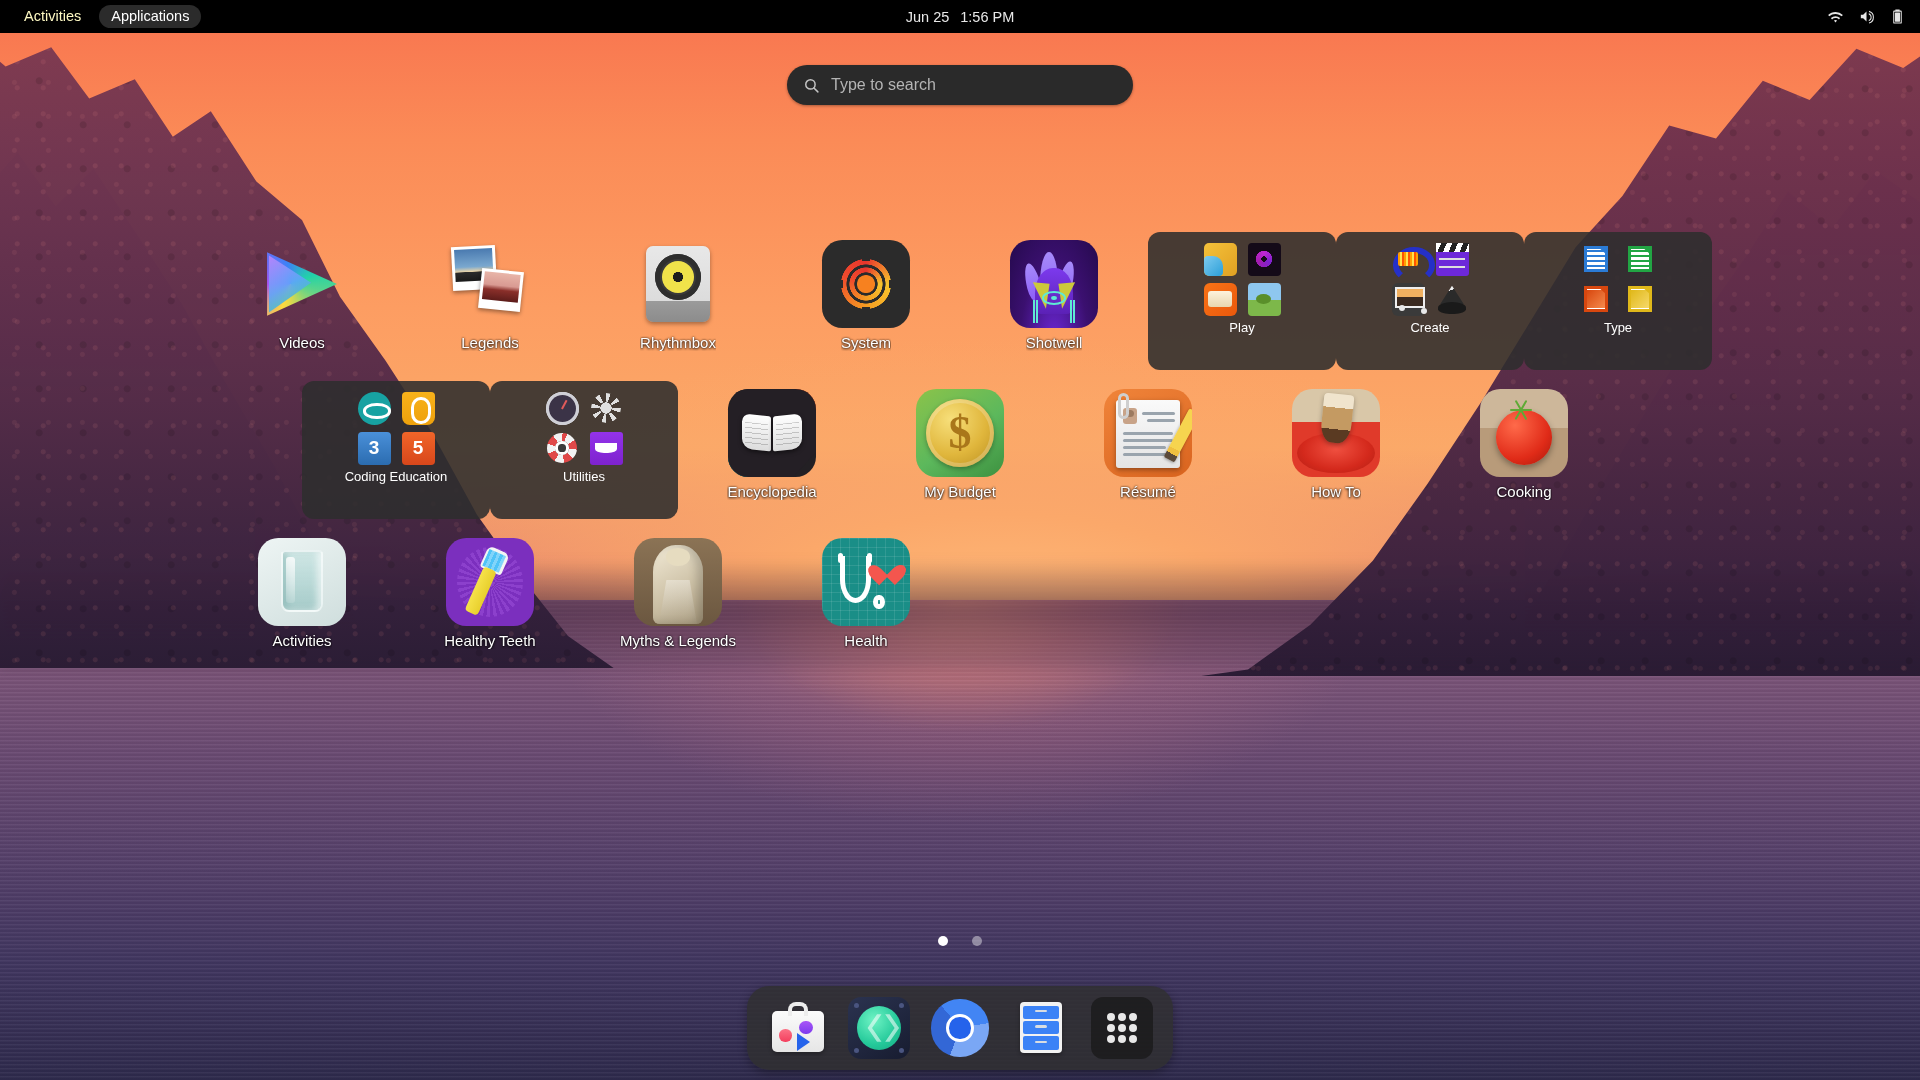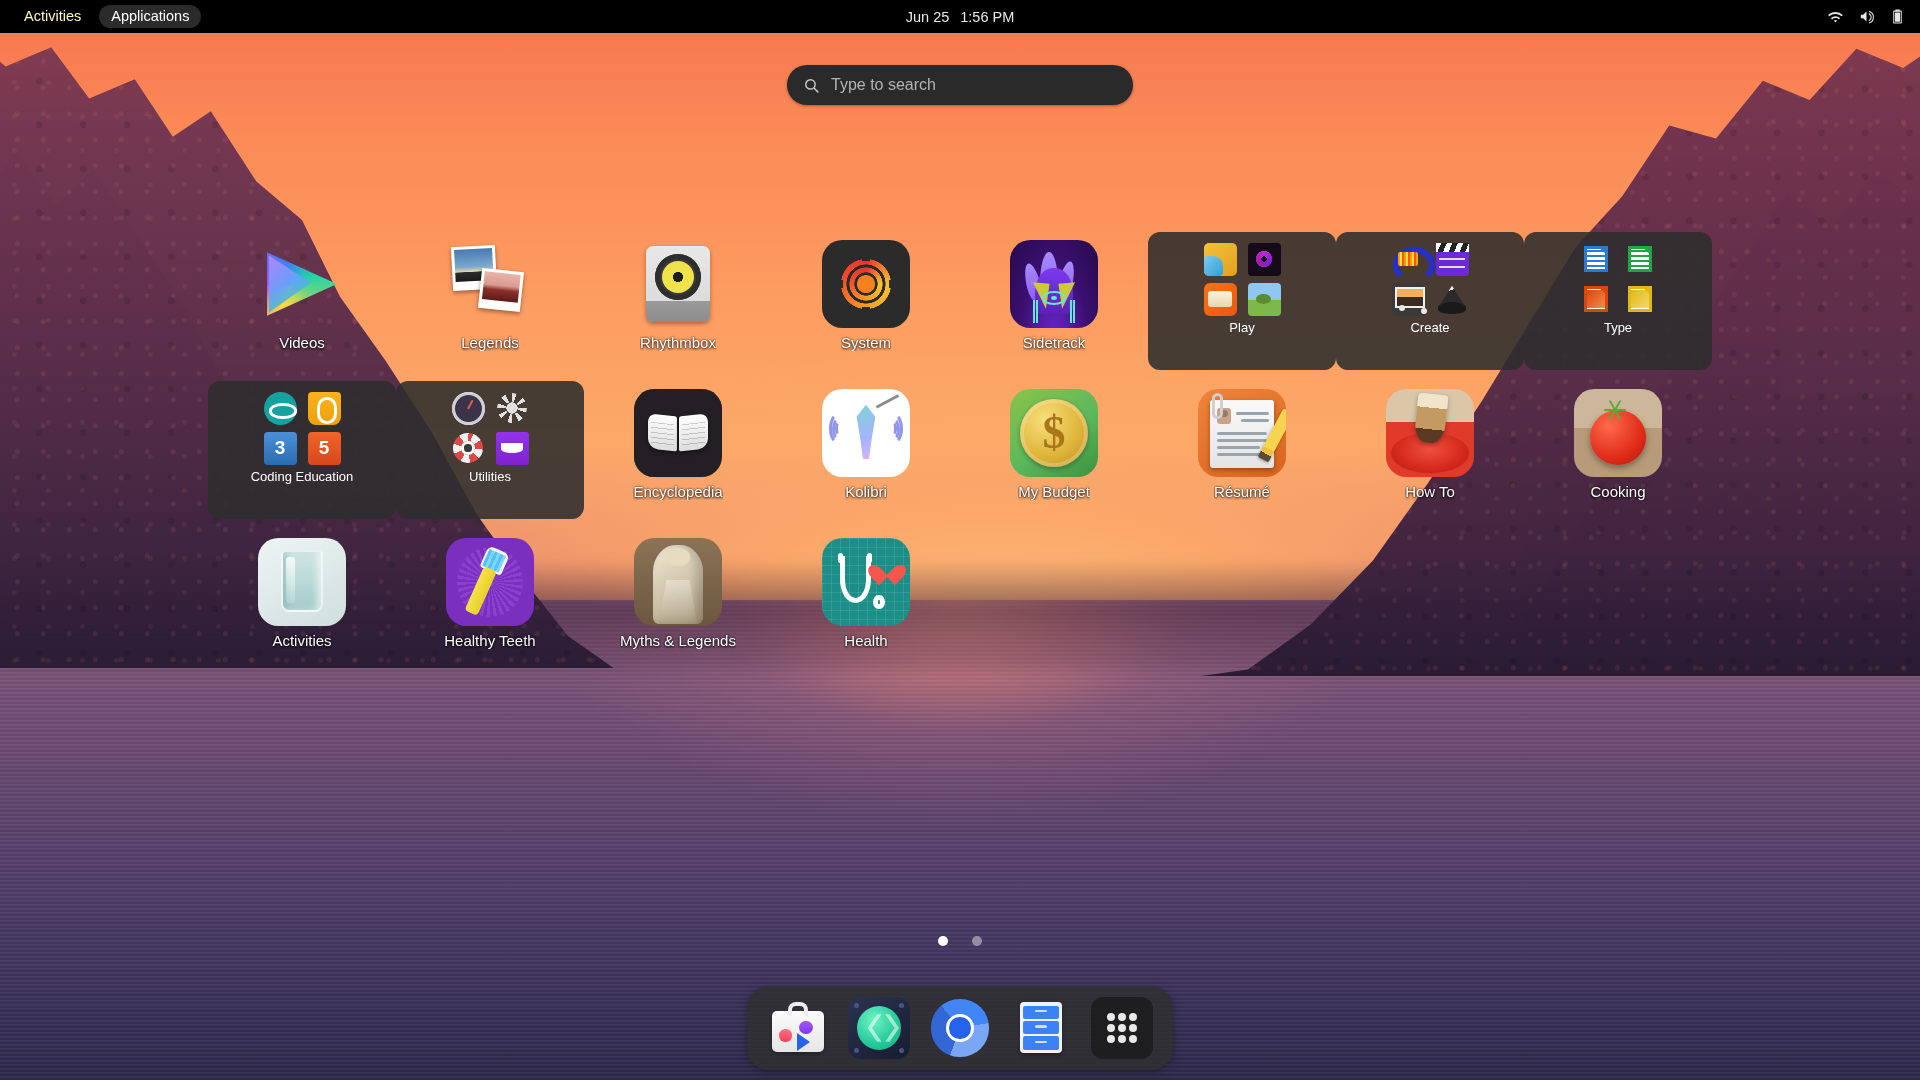--- a/index.html
+++ b/index.html
@@ -549,21 +549,21 @@
           <div class="hood"></div>
           <div class="vwing vw-l"></div>
             <div class="vwing vw-r"></div>
           <div class="eye"></div>
           <div class="strk" style="left:26%"></div>
             <div class="strk" style="left:30%"></div>
           <div class="strk" style="right:26%"></div>
             <div class="strk" style="right:30%"></div>
         </div>
       </div>
-      <div class="label">Sidetrack</div>
+      <div class="label">Shotwell</div>
     </div>
 
     <div class="cell folder">
       <div class="ico-wrap">
         <div class="mini">
           <div class="m-paint"></div>
           <div class="m-spiral"></div>
           <div class="m-book"></div>
           <div class="m-turtle"></div>
         </div>
@@ -639,39 +639,20 @@
             <div class="dark"></div>
           <div class="book">
               <div class="pg pl"></div>
               <div class="pg pr"></div>
             </div>
         </div>
       </div>
       <div class="label">Encyclopedia</div>
     </div>
 
-    <div class="cell">
-      <div class="ico-wrap">
-        <div class="sq rnd ic-koli">
-          <div class="arcs left">
-              <i style="inset:0"></i>
-              <i style="inset:14%"></i>
-              <i style="inset:28%"></i>
-            </div>
-          <div class="arcs right">
-              <i style="inset:0"></i>
-              <i style="inset:14%"></i>
-              <i style="inset:28%"></i>
-            </div>
-          <div class="bird"></div>
-            <div class="beak"></div>
-        </div>
-      </div>
-      <div class="label">Kolibri</div>
-    </div>
 
     <div class="cell">
       <div class="ico-wrap">
         <div class="sq rnd ic-budget">
             <div class="coin">$</div>
           </div>
       </div>
       <div class="label">My Budget</div>
     </div>
 

